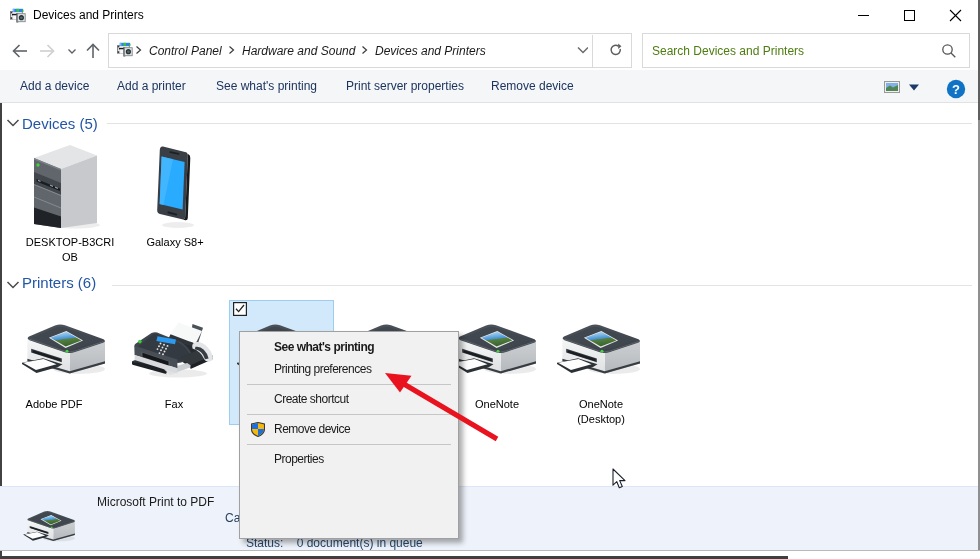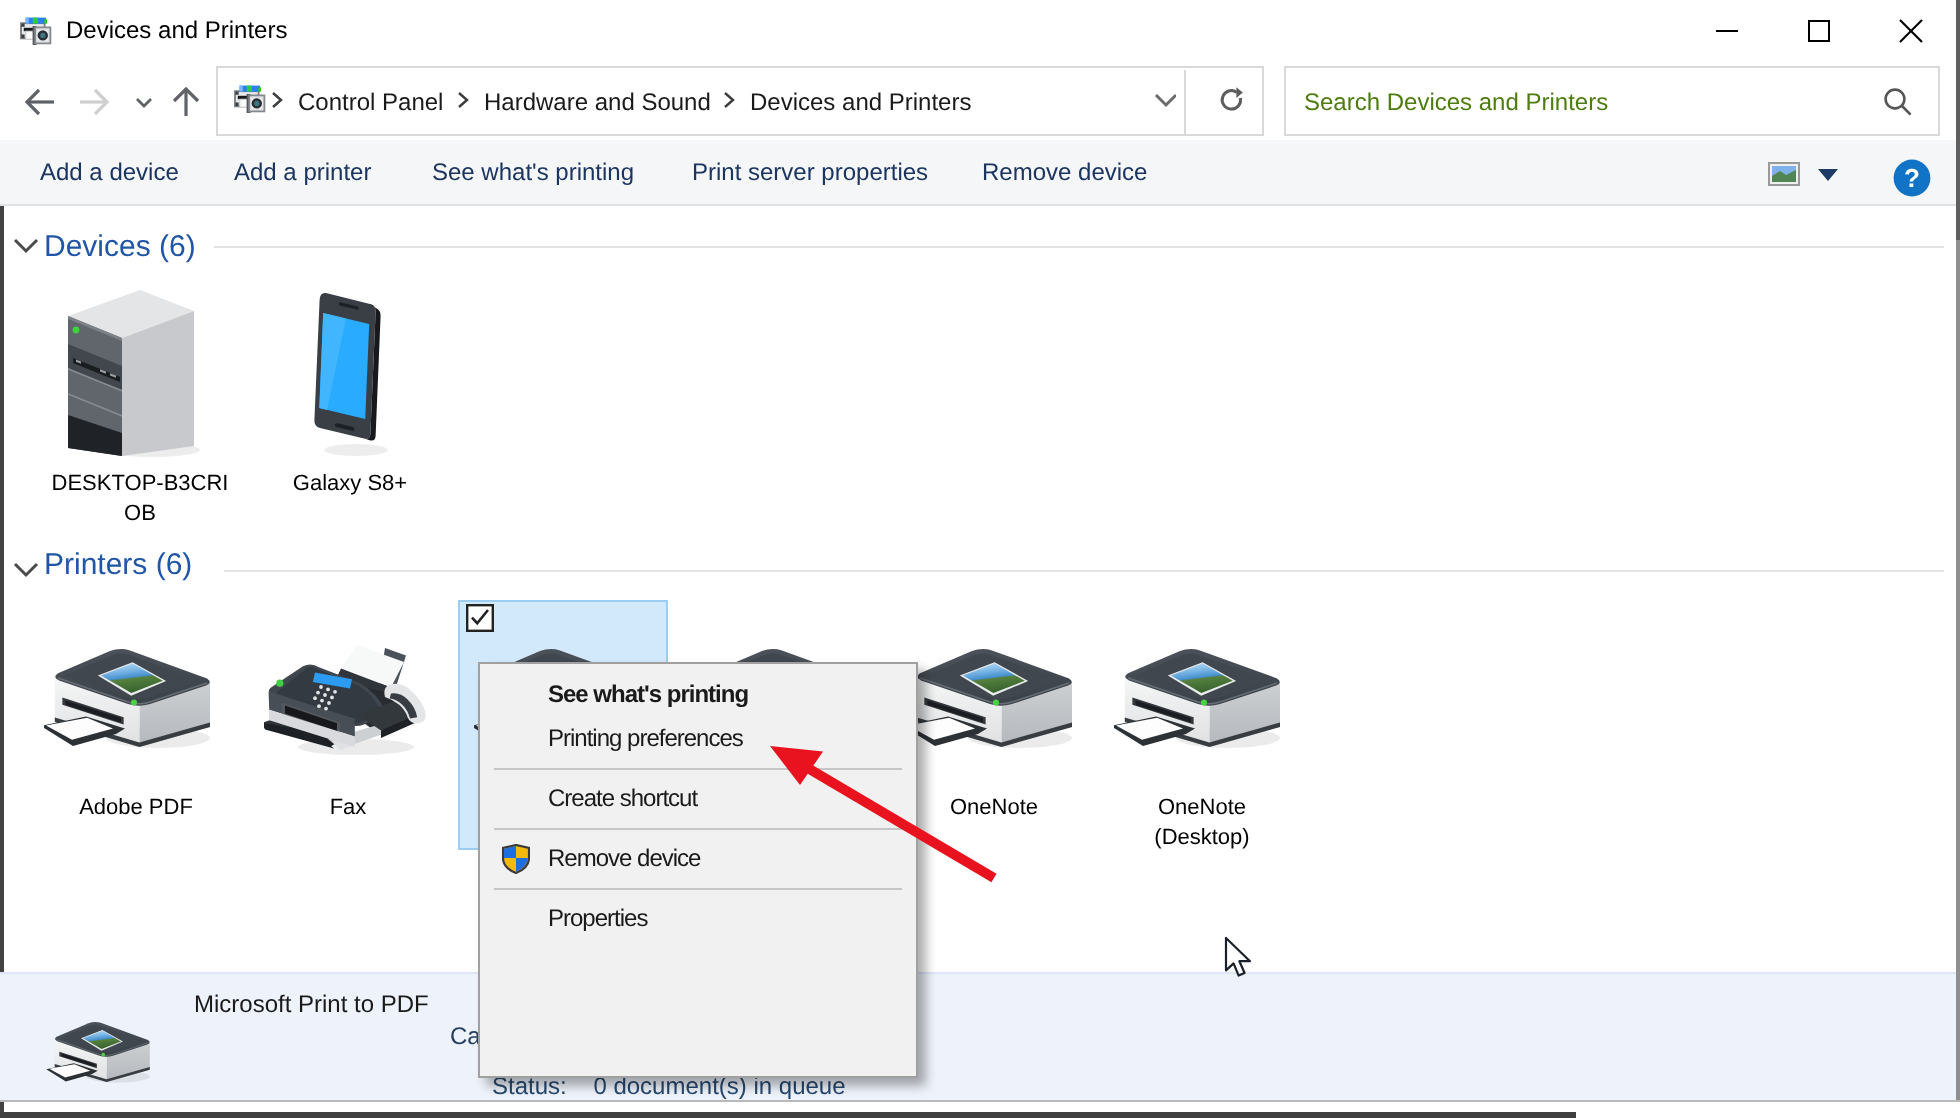--- a/index.html
+++ b/index.html
@@ -7,21 +7,21 @@
 body { font-family:"Liberation Sans",sans-serif; position:relative; background:#fff; overflow:hidden; }
 .abs { position:absolute; }
 
 #titlebar { left:0; top:0; width:978px; height:31px; background:#fff; }
 #title-txt { left:33px; top:8px; font-size:12px; color:#000; }
 
 #navbar { left:0; top:31px; width:978px; height:39px; background:#fff; }
 .navbox { top:33px; height:35px; border:1px solid #d9d9d9; background:#fff; }
 #addrbox { left:108px; width:524px; }
 #searchbox { left:642px; width:328px; }
-.crumb { font-size:12px; color:#1a1a1a; }
+.crumb { font-size:12px; color:#1a1a1a;font-style:italic; }
 #search-ph { left:12px; top:10px; font-size:12px; color:#4d7c0f; }
 
 #cmdbar { left:0; top:70px; width:978px; height:33px; background:#f5f6f7; border-bottom:1px solid #e2e2e2; }
 .cmd { top:9px; font-size:12px; color:#1c3560; }
 
 .grphdr { font-size:15px; color:#2156a6; }
 .grpline { height:1px; background:#e3e3e3; }
 .lbl { font-size:11px; color:#000; text-align:center; line-height:15px; }
 #seltile { left:229px; top:300px; width:105px; height:125px; background:#d2e9fb; border:1px solid #9ecdf2; }
 
@@ -137,21 +137,21 @@
   <polygon points="25,3.5 35,3.5 30,9.5" fill="#1d3b66"></polygon>
 </svg>
 <svg class="abs" style="left:946px; top:79px;" width="20" height="20" viewBox="0 0 20 20">
   <circle cx="10" cy="10" r="9.2" fill="#1173c5"></circle>
   <text x="10" y="14.6" font-size="13" font-weight="bold" fill="#fff" text-anchor="middle" font-family="Liberation Sans">?</text>
 </svg>
 
 <svg class="abs" style="left:6px; top:117px;" width="14" height="11" viewBox="0 0 14 11">
   <polyline points="1.5,3 7,8.5 12.5,3" stroke="#4a4a4a" stroke-width="1.5" fill="none"></polyline>
 </svg>
-<div class="abs grphdr" style="left:22px; top:115px;">Devices (6)</div>
+<div class="abs grphdr" style="left:22px; top:115px;">Devices (5)</div>
 <div class="abs grpline" style="left:107px; top:123px; width:865px;"></div>
 
 <svg class="abs" style="left:6px; top:279px;" width="14" height="11" viewBox="0 0 14 11">
   <polyline points="1.5,3 7,8.5 12.5,3" stroke="#4a4a4a" stroke-width="1.5" fill="none"></polyline>
 </svg>
 <div class="abs grphdr" style="left:22px; top:274px;">Printers (6)</div>
 <div class="abs grpline" style="left:112px; top:285px; width:860px;"></div>
 
 <svg class="abs" style="left:34px; top:144px;" width="66" height="86" viewBox="0 0 66 86">
   <ellipse cx="42" cy="81" rx="24" ry="3.5" fill="#000" opacity="0.07"></ellipse>
@@ -294,21 +294,21 @@
   </svg>
 <svg class="abs" style="left:348px; top:318px;" width="88" height="62">
     <use href="#printer"></use>
   </svg>
 <svg class="abs" style="left:453px; top:318px;" width="88" height="62">
     <use href="#printer"></use>
   </svg>
 <svg class="abs" style="left:557px; top:318px;" width="88" height="62">
     <use href="#printer"></use>
   </svg>
-<div class="abs lbl" style="left:18px; top:397px; width:100px;text-align:center;">Adobe PDF</div>
+<div class="abs lbl" style="left:4px; top:397px; width:100px;text-align:center;">Adobe PDF</div>
 <div class="abs lbl" style="left:124px; top:397px; width:100px;">Fax</div>
 <div class="abs lbl" style="left:447px; top:397px; width:100px;">OneNote</div>
 <div class="abs lbl" style="left:551px; top:397px; width:100px;">OneNote<br>(Desktop)</div>
 
 <svg class="abs" style="left:233px; top:302px;" width="14" height="14" viewBox="0 0 14 14">
   <rect x="0.6" y="0.6" width="12.8" height="12.8" fill="#fff" stroke="#222" stroke-width="1.2"></rect>
   <polyline points="3,6.8 5.6,9.6 11,3" fill="none" stroke="#222" stroke-width="1.3"></polyline>
 </svg>
 
 <div class="abs" id="details"></div>

